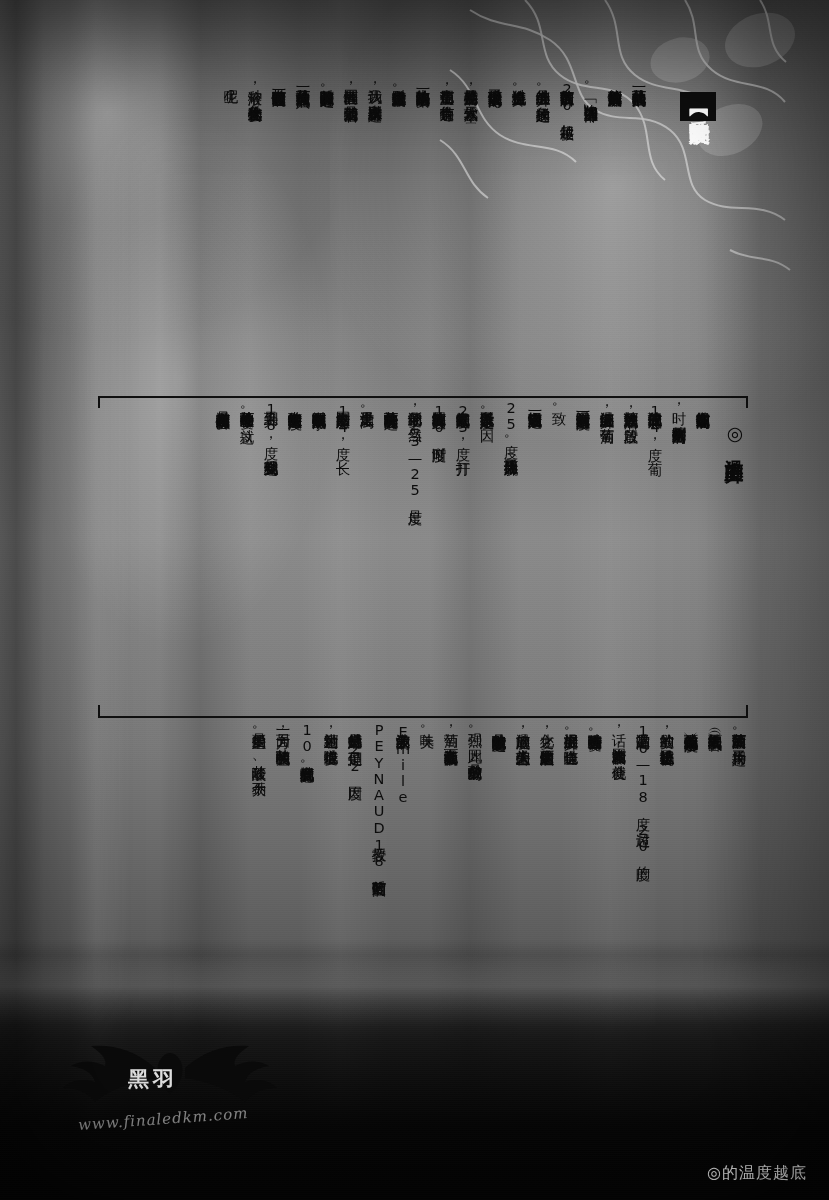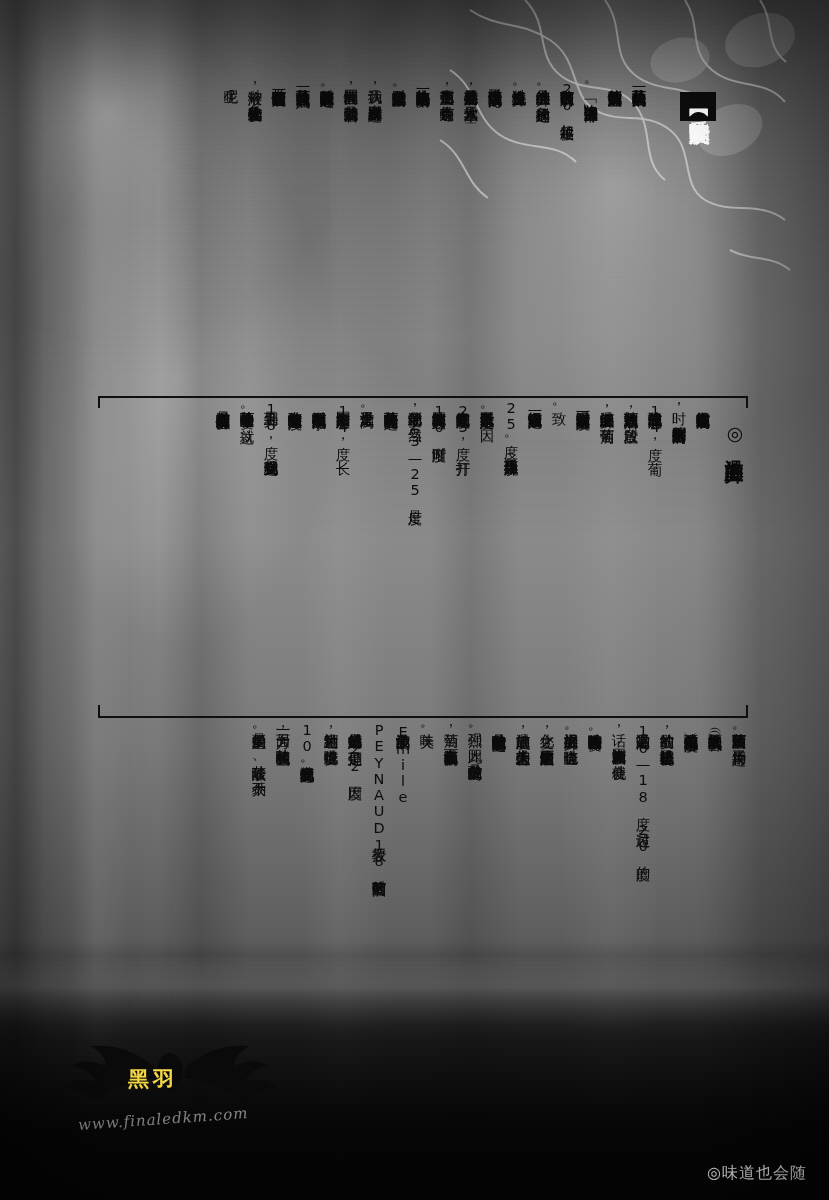--- a/index.html
+++ b/index.html
@@ -182,21 +182,21 @@
 
   
   .wm-wings {
     position: absolute;
     left: 55px; top: 1020px;
     width: 230px; height: 110px;
   }
   .wm-text {
     position: absolute;
     left: 128px; top: 1065px;
-    color: #fde047;
+    color: #e5e5e5;
     font-size: 21px;
     font-weight: bold;
     letter-spacing: 4px;
     font-family: "DejaVu Sans", sans-serif;
   }
   .wm-url {
     position: absolute;
     left: 78px; top: 1110px;
     color: rgba(255,255,255,0.55);
     font-size: 15px;
@@ -356,16 +356,16 @@
         <path d="M130 48 C150 30 172 24 194 26 C182 34 178 40 180 46 C192 40 204 40 214 46
                  C200 48 192 54 190 62 C202 58 214 60 222 68 C206 68 196 74 190 82
                  C178 72 158 62 130 58 Z"></path>
         <path d="M104 42 C110 30 120 30 126 42 C130 52 126 64 115 74 C104 64 100 52 104 42 Z"></path>
       </g>
     </svg>
   </div>
   <div class="wm-text">黑羽</div>
   <div class="wm-url">www.finaledkm.com</div>
 
-  <div class="footer-caption">◎味道也会随</div>
+  <div class="footer-caption">◎的温度越底</div>
 
   <div class="vignette"></div>
 </div>
 
 </body></html>

